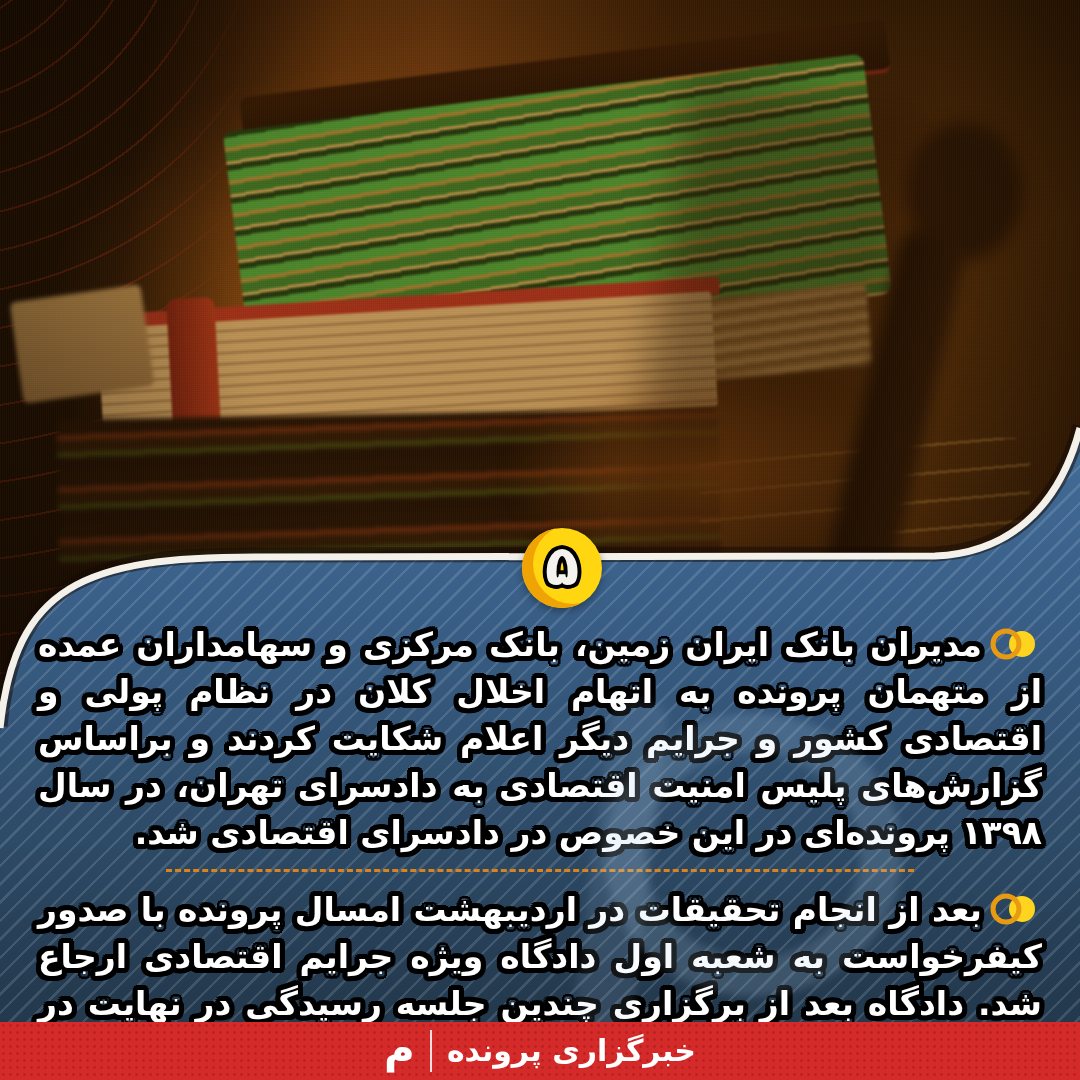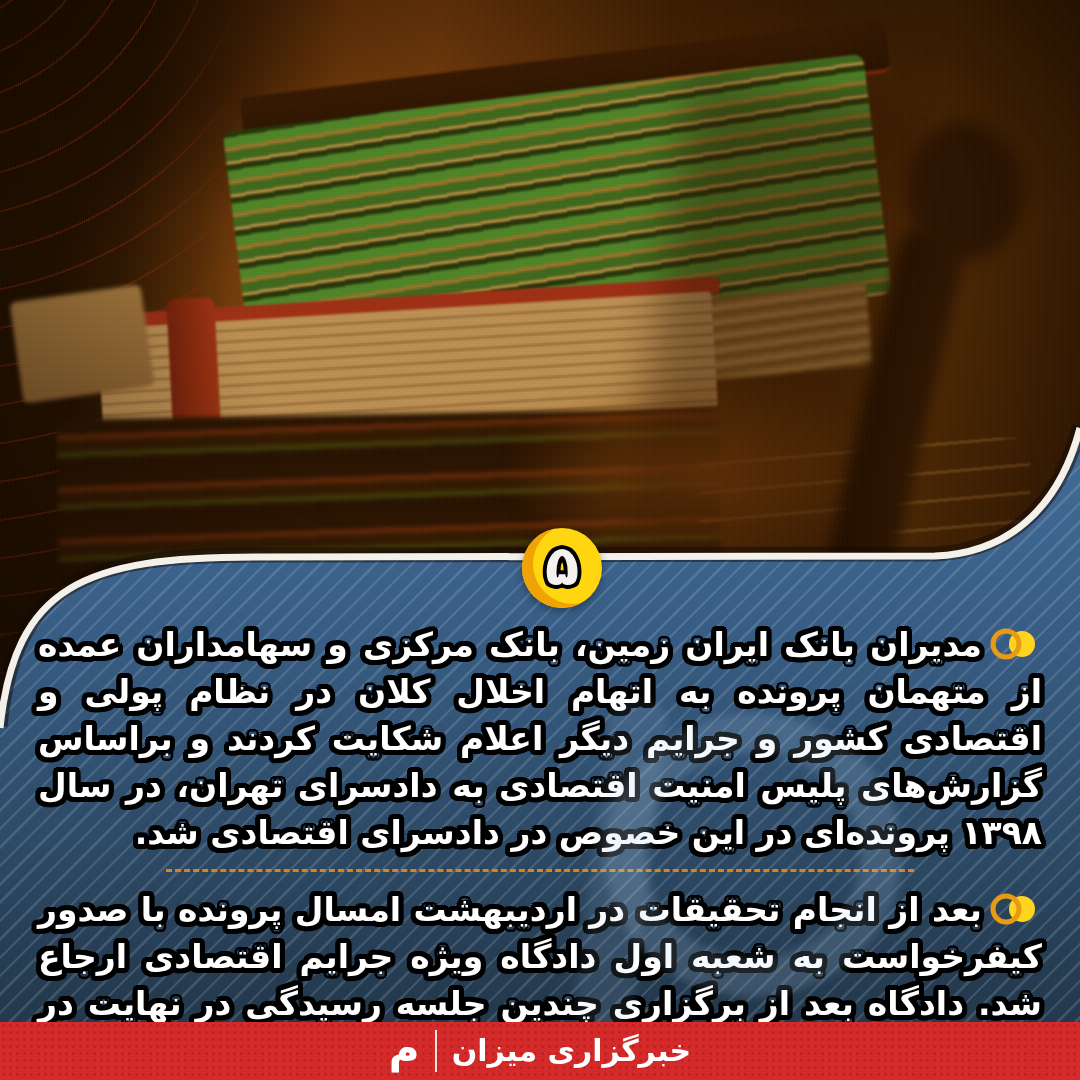--- a/index.html
+++ b/index.html
@@ -154,18 +154,18 @@
     <p class="para"><svg class="bullet" width="52" height="36" viewBox="0 0 52 36">
           <circle cx="32" cy="18" r="13" fill="#ffd41f"></circle>
           <circle cx="16" cy="18" r="13" fill="none" stroke="#e89b12" stroke-width="5"></circle>
         </svg><span>بعد از انجام تحقیقات در اردیبهشت امسال پرونده با صدور کیفرخواست به شعبه اول دادگاه ویژه جرایم اقتصادی ارجاع شد. دادگاه بعد از برگزاری چندین جلسه رسیدگی در نهایت در شهریورماه سال جاری حکم این پرونده را صادر کرد.</span></p>
   </div>
 
   <div class="watermark"></div>
   <div class="watermark-bar"></div>
 
   <div class="footer">
-    <span class="agency">خبرگزاری میزان</span>
+    <span class="agency">خبرگزاری پرونده</span>
     <span class="footer-sep"></span>
     <span class="logo">م</span>
   </div>
 
 </div>
 
 </body></html>

